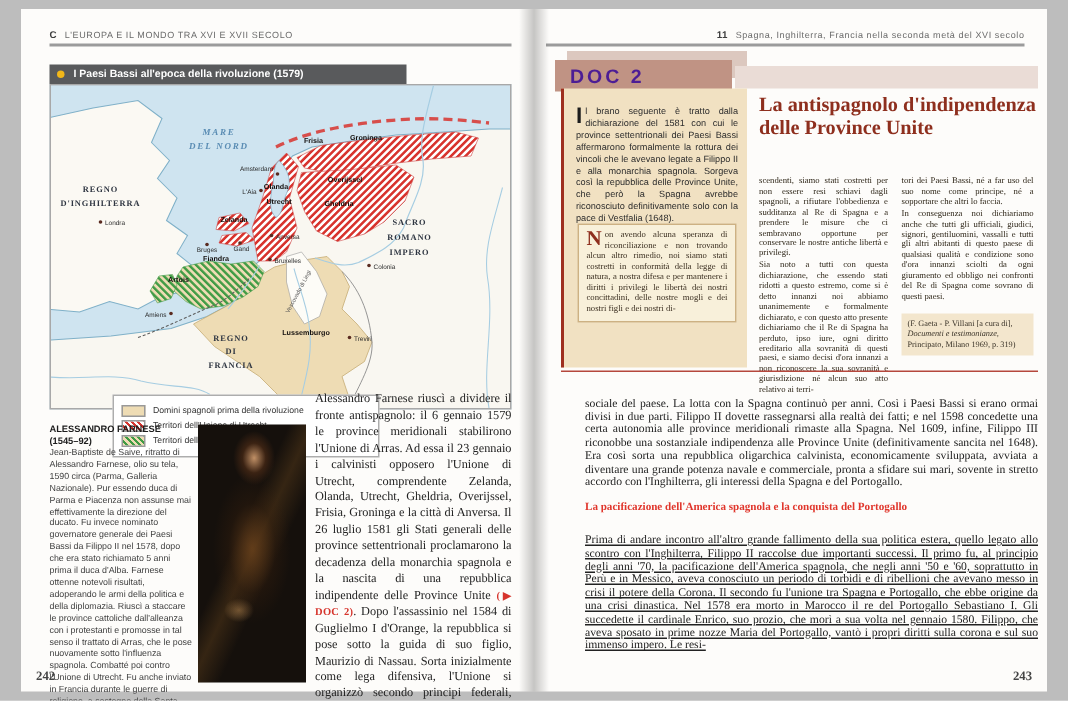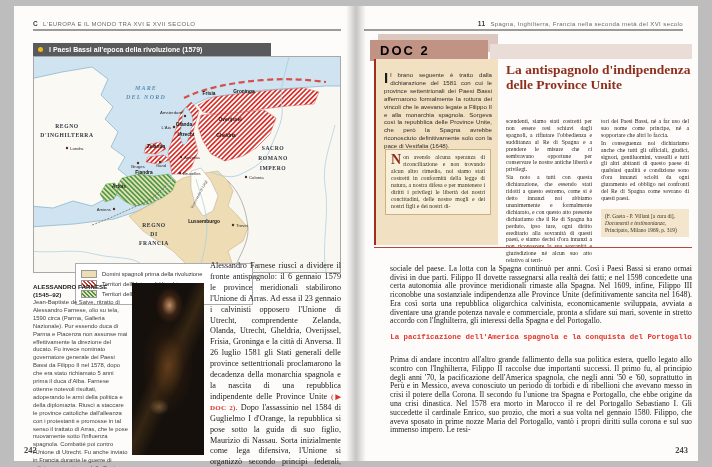--- a/index.html
+++ b/index.html
@@ -54,21 +54,21 @@
              color:#222; text-align:justify; }
   .docref { color:#d6342c; font-weight:bold; font-size:7px; letter-spacing:.2px; }
 
   .pageno { position:absolute; bottom:6px; font-family:"Liberation Serif",serif; font-weight:bold; font-size:8.5px; color:#444;margin-top:38px; }
   .page.left  .pageno { left:10px; }
   .page.right .pageno { right:10px; }
 
   
   .doc-shadow { position:absolute; left:22px; top:28px; width:120px; height:18px; background:#dcc8bf; }
   .doc-banner { position:absolute; left:14px; top:34px; width:118px; height:21px; background:#c09384;
-                color:#000000; font-family:"Liberation Sans",sans-serif; font-weight:bold; font-size:13px;
+                color:#4c1d95; font-family:"Liberation Sans",sans-serif; font-weight:bold; font-size:13px;
                 letter-spacing:2px; line-height:21px; padding-left:10px; }
   .doc-band { position:absolute; left:134px; top:38px; width:202px; height:15px; background:#eadcd6; }
   .doc-panel { position:absolute; left:18px; top:53px; width:124px; height:186px; background:#f1e1c2; border-left:2.5px solid #9e2f1f; }
   .doc-intro { position:absolute; left:8px; top:12px; width:108px; font-family:"Liberation Sans",sans-serif;
                font-size:6.1px; line-height:7.9px; color:#2d2d2d; text-align:justify; }
   .doc-intro .dcap { float:left; font-size:15px; line-height:13px; font-weight:bold; color:#1c1c1c; margin:0 2px 0 0; }
   .quotebox { position:absolute; left:9px; top:90px; width:106px; background:#f8f0da; border:.5px solid #cdb183; padding:4px 5px;
               font-size:5.8px; line-height:7px; color:#3a2e20; text-align:justify; }
   .quotebox .dcap { float:left; font-family:"Liberation Serif",serif; font-size:14px; line-height:12px; font-weight:bold; color:#8e2f1e; margin-right:2px; }
   .doc-title { position:absolute; left:150px; top:56px; width:190px; font-family:"Liberation Serif",serif;
@@ -76,23 +76,23 @@
   .qcol { position:absolute; top:112px; font-size:5.8px; line-height:6.9px; color:#2e2618; text-align:justify; }
   .qcol p + p { margin-top:1px; }
   .qcol2 { left:150px; width:86px; }
   .qcol3 { left:245px; width:88px; }
   .citbox { position:absolute; left:245px; top:203px; width:88px; background:#f3e6cd; padding:4px 4px;
             font-size:5.5px; line-height:6.8px; color:#3a3328; }
   .doc-rule { position:absolute; left:18px; top:241px; width:318px; height:1px; background:#b5473c; }
 
   .rbody { position:absolute; left:34px; width:302px; font-size:7.8px; color:#222; text-align:justify;margin-top:12px; }
   .rbody1 { top:247px; line-height:8.7px; }
-  .rsub { position:absolute; left:34px; top:327px; width:302px; font-family:Liberation Mono, monospace;
-          font-weight:bold; font-size:7.4px; color:#e0362c;text-align:center; }
-  .rbody2 { top:338px; line-height:8.8px; }
+  .rsub { position:absolute; left:34px; top:327px; width:302px; font-family:Liberation Serif, serif;
+          font-weight:bold; font-size:7.4px; color:#e0362c; }
+  .rbody2 { top:338px; line-height:8.8px;text-decoration:underline; }
 </style>
 </head>
 <body>
 
 <div class="spread">
 
   <div class="page left">
     <div class="runhead">
       <b>C</b><span>L'EUROPA E IL MONDO TRA XVI E XVII SECOLO</span>
     </div>

